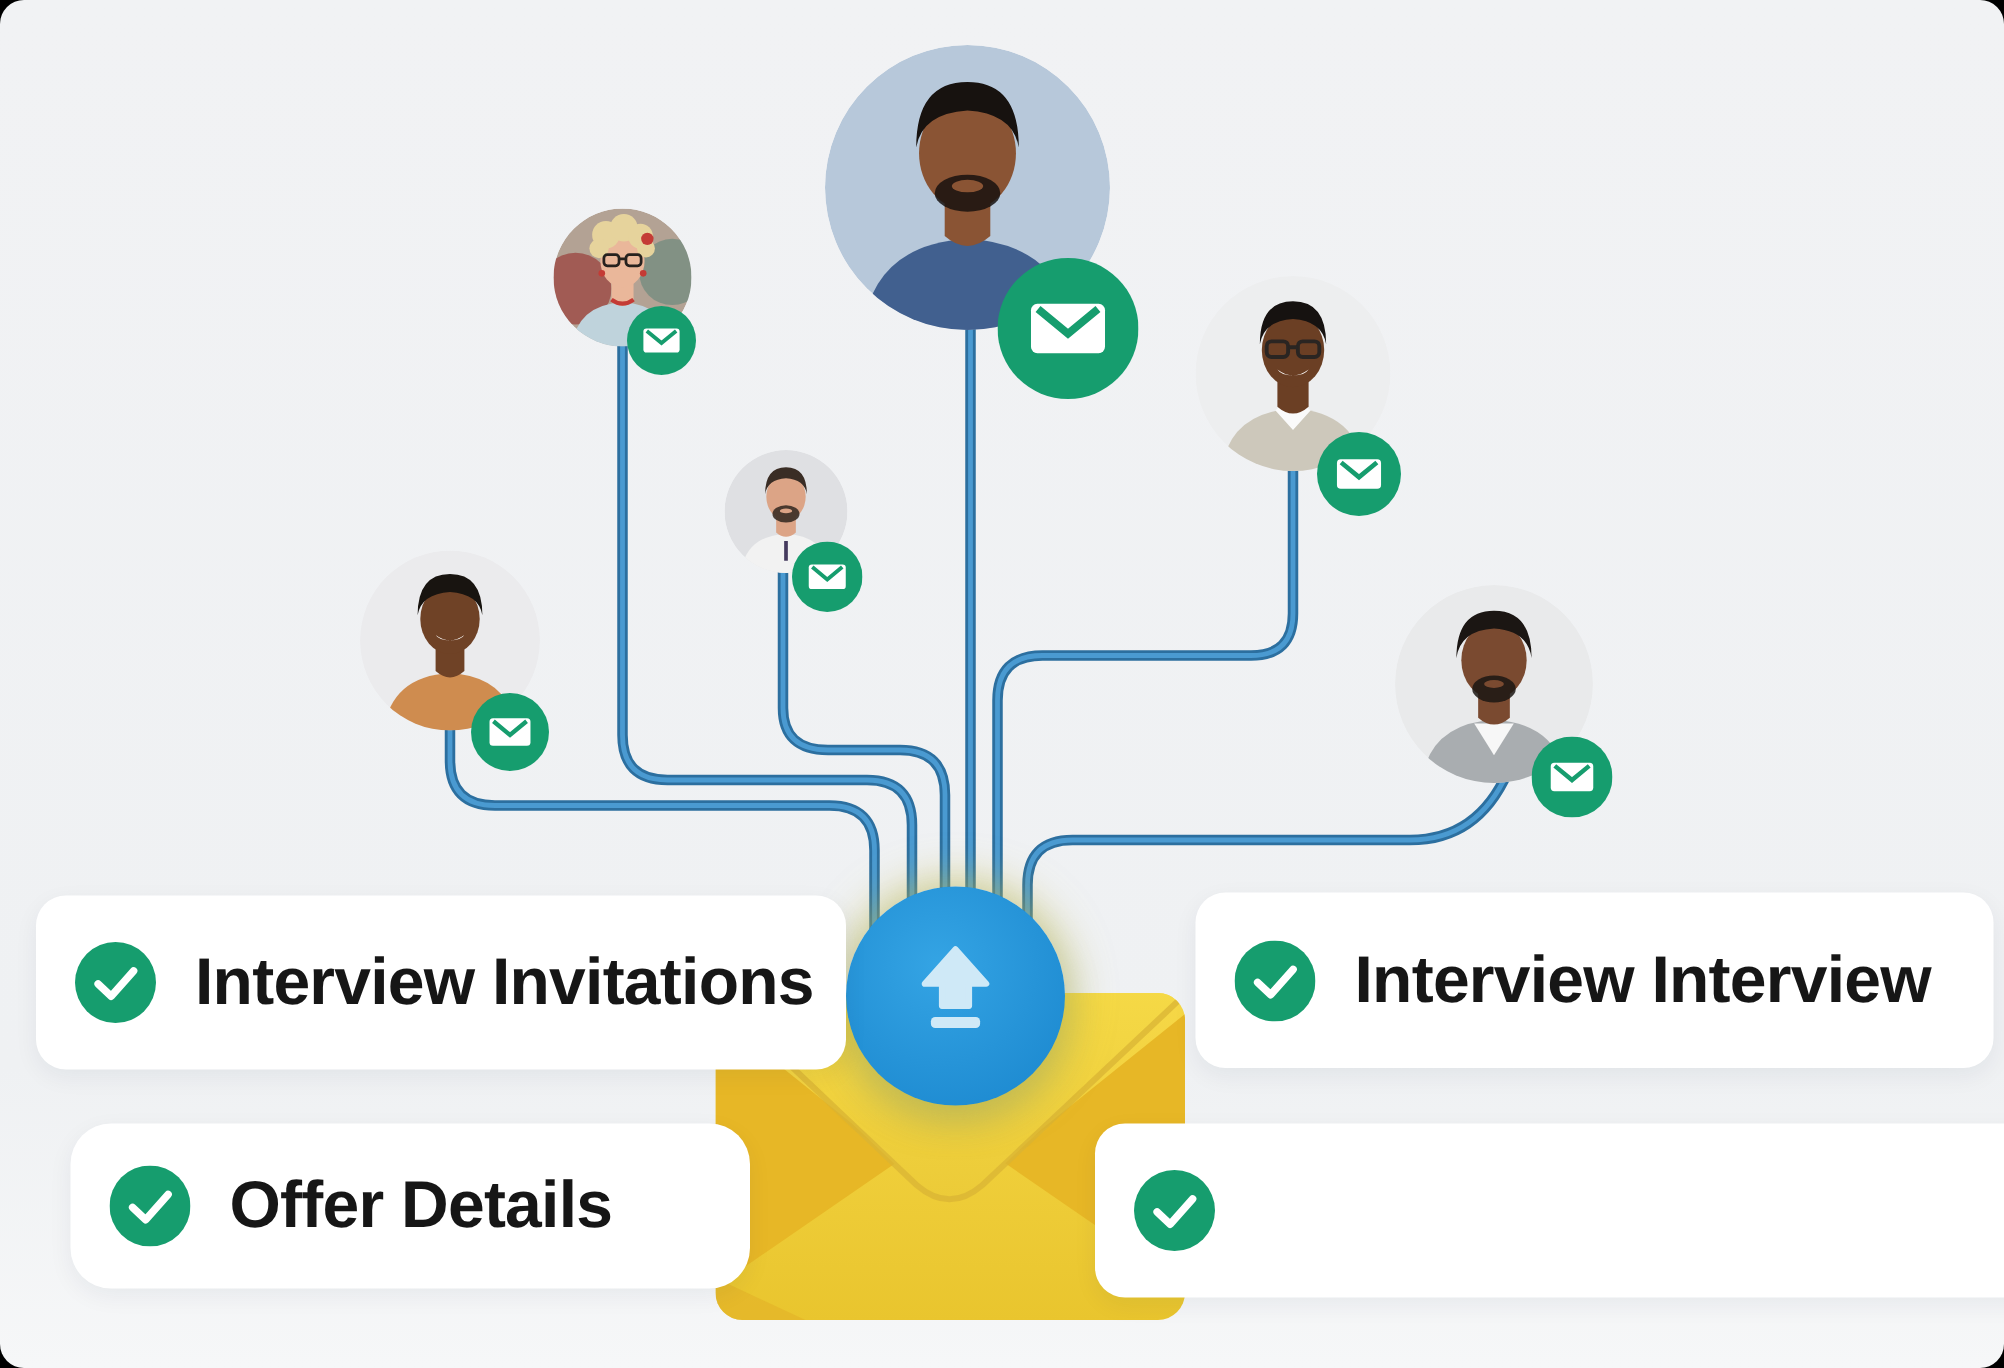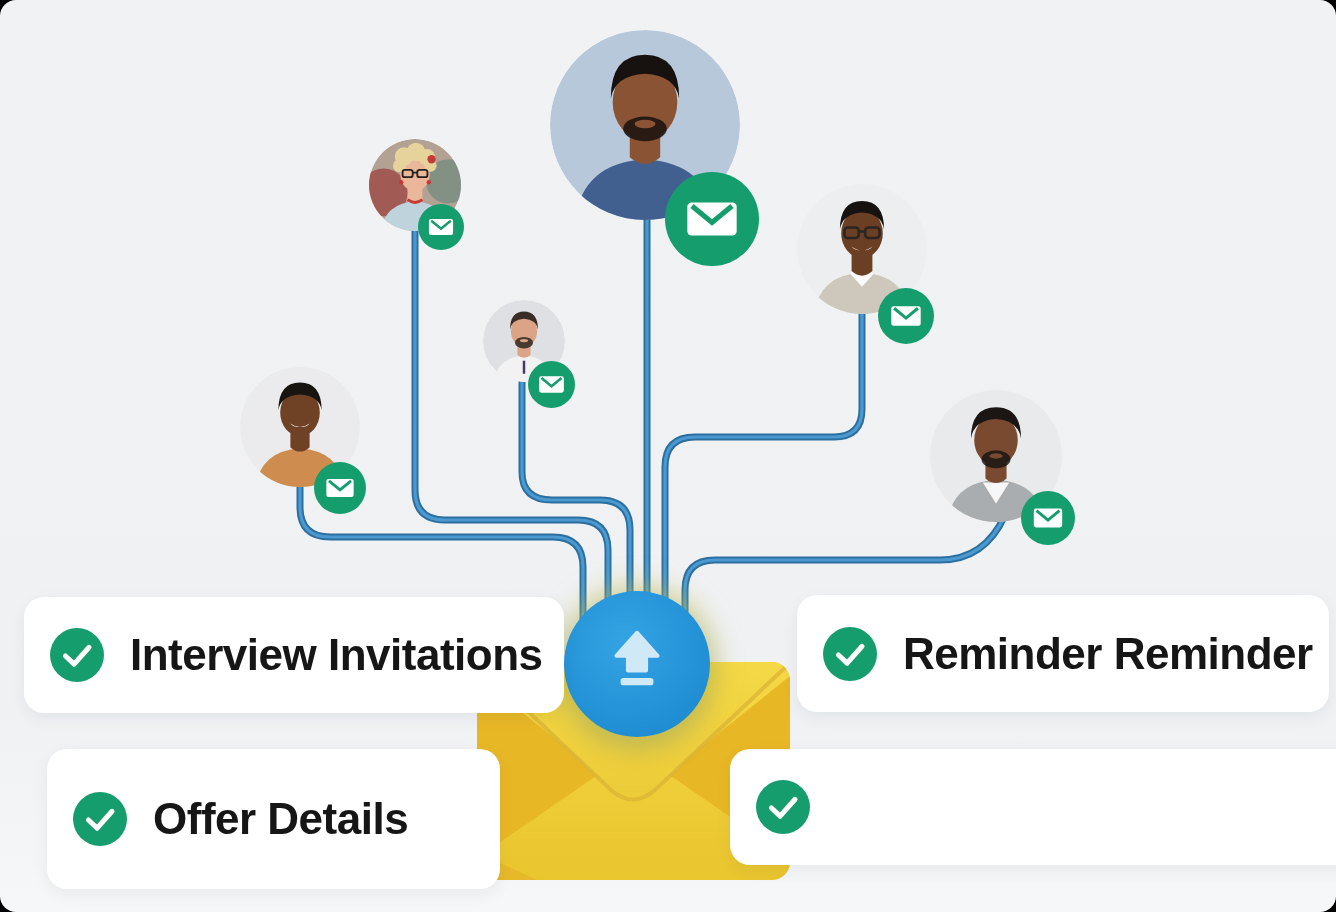--- a/index.html
+++ b/index.html
@@ -304,24 +304,24 @@
       <polyline points="16,29 25,37.5 40.5,20" fill="none" stroke="#fff" stroke-width="5.2" stroke-linecap="round" stroke-linejoin="round"></polyline>
     </svg>
     <span class="label">Interview Invitations</span>
   </div>
 
   <div class="card" style="left:797px;top:595px;width:480px;height:117px;">
     <svg class="check" viewBox="0 0 56 56">
       <circle cx="28" cy="28" r="28" fill="var(--green)"></circle>
       <polyline points="16,29 25,37.5 40.5,20" fill="none" stroke="#fff" stroke-width="5.2" stroke-linecap="round" stroke-linejoin="round"></polyline>
     </svg>
-    <span class="label">Reminder Reminder</span>
-  </div>
-
-  <div class="card" style="left:47px;top:749px;width:401px;height:140px;">
+    <span class="label">Interview Interview</span>
+  </div>
+
+  <div class="card" style="left:47px;top:749px;width:401px;height:110px;border-radius:27px;">
     <svg class="check" viewBox="0 0 56 56">
       <circle cx="28" cy="28" r="28" fill="var(--green)"></circle>
       <polyline points="16,29 25,37.5 40.5,20" fill="none" stroke="#fff" stroke-width="5.2" stroke-linecap="round" stroke-linejoin="round"></polyline>
     </svg>
     <span class="label">Offer Details</span>
   </div>
 
   <div class="card" style="left:730px;top:749px;width:586px;height:116px;">
     <svg class="check" viewBox="0 0 56 56">
       <circle cx="28" cy="28" r="28" fill="var(--green)"></circle>

